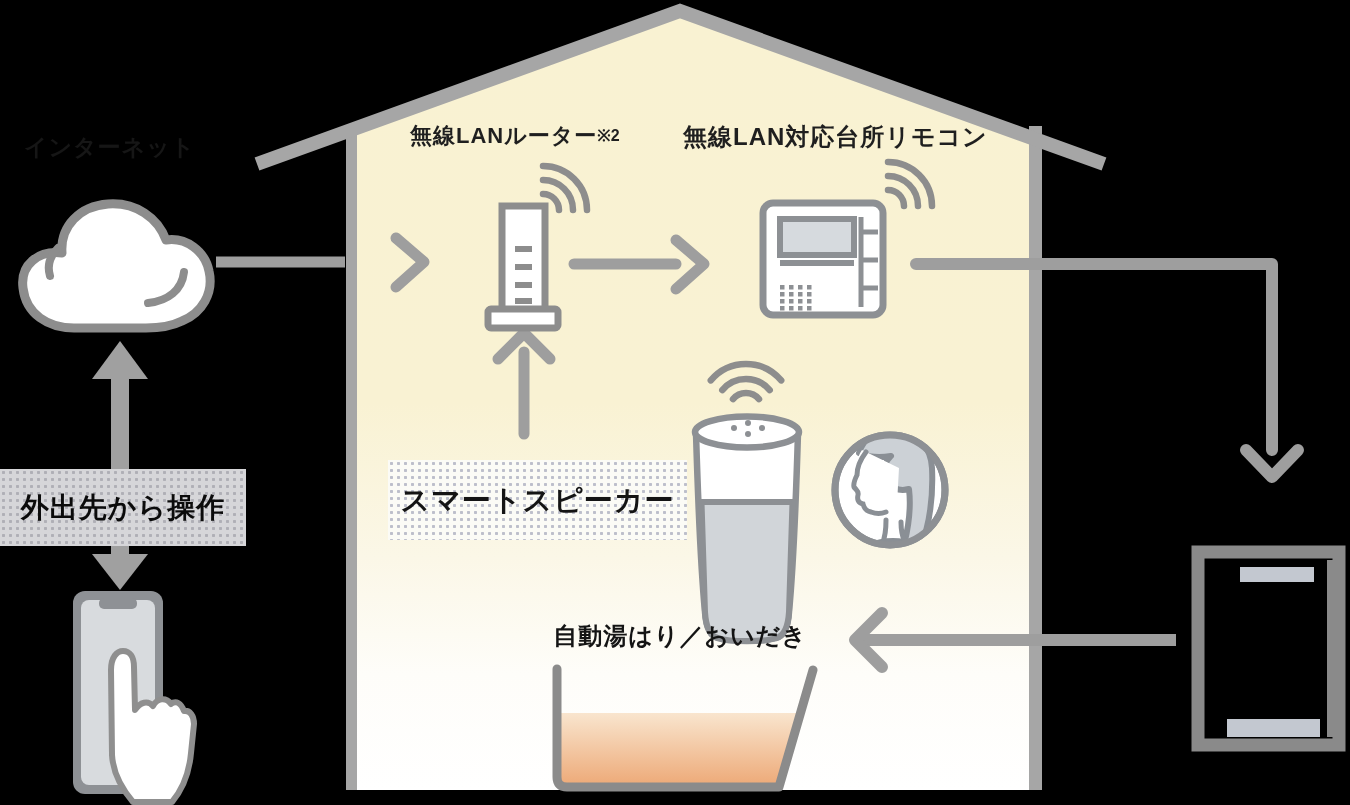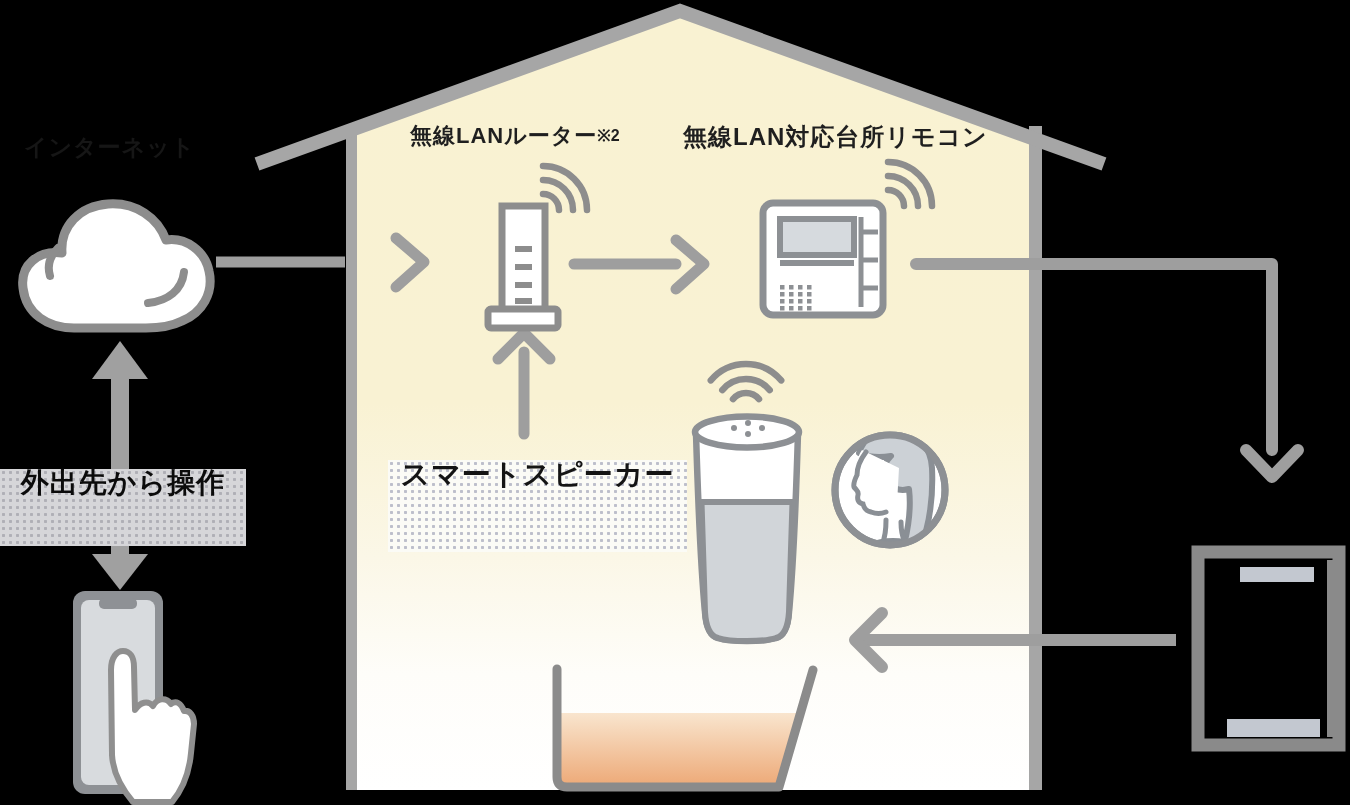--- a/index.html
+++ b/index.html
@@ -8,24 +8,24 @@
     font-family:Liberation Sans, sans-serif;
     padding-left:7px;
   }
   .canvas svg{position:absolute;left:0;top:0;z-index:1;}
   .label{position:absolute;z-index:2;font-weight:bold;line-height:1;white-space:nowrap;}
   .label-internet{left:24px;top:136px;font-size:23px;color:#161616;letter-spacing:1px;}
   .label-router{left:410px;top:125px;font-size:22px;color:#1f1f1f;letter-spacing:1px;}
   .label-router .note{font-size:16px;vertical-align:2px;letter-spacing:0;}
   .label-remote{left:683px;top:125px;font-size:24px;color:#1f1f1f;letter-spacing:1px;}
   .label-bath{left:545px;top:624px;width:270px;text-align:center;font-size:24px;color:#141414;letter-spacing:1px;}
-  .box{position:absolute;z-index:2;display:flex;align-items:flex-start;justify-content:center;
+  .box{position:absolute;z-index:2;display:flex;align-items:center;justify-content:center;
        font-weight:bold;line-height:1;}
   .box-speaker{
-    left:388px;top:460px;width:299px;height:92px;
+    left:388px;top:460px;width:299px;height:80px;
     background-color:#fbfbf6;
     background-image:radial-gradient(rgba(138,142,168,.55) 1.4px, rgba(0,0,0,0) 1.5px);
     background-size:7px 7px;
     font-size:29px;color:#141414;letter-spacing:1px;
   }
   .box-remoteop{
     left:0px;top:469px;width:246px;height:77px;
     background-color:#d6d6d9;
     background-image:radial-gradient(rgba(95,95,110,.32) 1.4px, rgba(0,0,0,0) 1.5px);
     background-size:7px 7px;
@@ -221,18 +221,19 @@
   <div class="label label-internet">インターネット</div>
 
   <div class="label label-router"><span>無線LANルーター</span><span class="note">※2</span></div>
 
   <div class="label label-remote">無線LAN対応台所リモコン</div>
 
   <div class="box box-speaker">
       <span>スマートスピーカー</span>
     </div>
 
+  <div class="label label-bath">自動湯はり／おいだき</div>
 
   <div class="box box-remoteop">
       <span>外出先から操作</span>
     </div>
 
 </div>
 
 </body></html>

